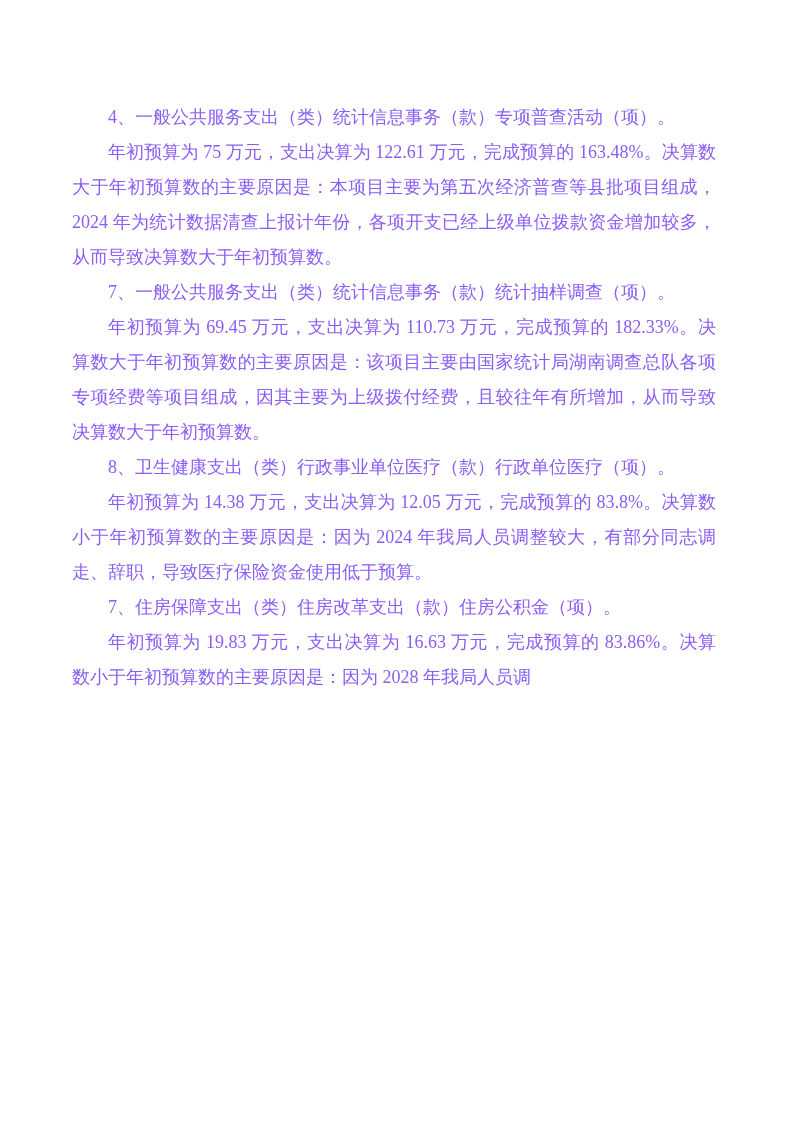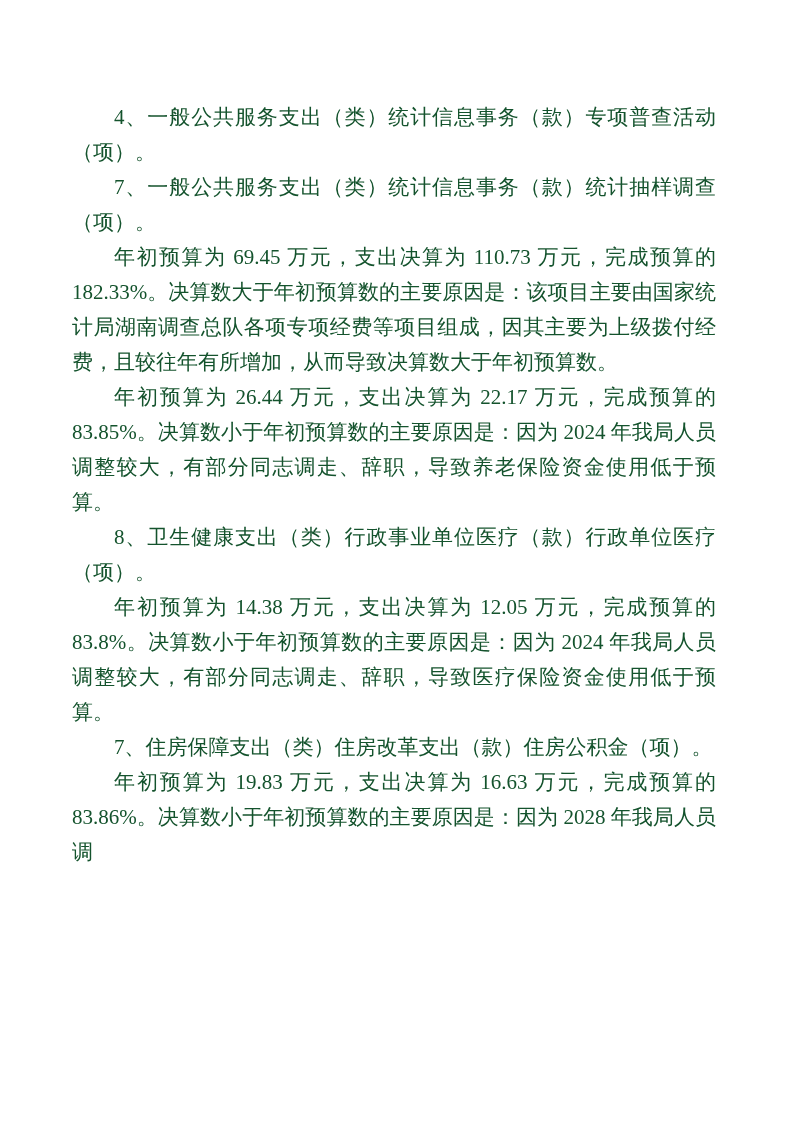--- a/index.html
+++ b/index.html
@@ -12,45 +12,45 @@
     width: 793px;
     height: 1122px;
     background: #ffffff;
     overflow: hidden;
   }
   .text-block {
     position: absolute;
     left: 72px;
     top: 100px;
     width: 644px;
-    color: #14532d;
+    color: #8b5cf6;
     font-family: "Liberation Serif", "DejaVu Serif", serif;
-    font-size: 21px;
+    font-size: 18px;
     line-height: 35px;
     text-align: justify;
     text-justify: inter-character;
   }
   .para {
     margin: 0;
     padding: 0;
     text-indent: 2em;
   }
 </style>
 </head>
 <body>
 
 <div class="page">
   <div class="text-block">
 
     <p class="para">4、一般公共服务支出（类）统计信息事务（款）专项普查活动（项）。</p>
+    <p class="para">年初预算为 75 万元，支出决算为 122.61 万元，完成预算的 163.48%。决算数大于年初预算数的主要原因是：本项目主要为第五次经济普查等县批项目组成，2024 年为统计数据清查上报计年份，各项开支已经上级单位拨款资金增加较多，从而导致决算数大于年初预算数。</p>
 
     <p class="para">7、一般公共服务支出（类）统计信息事务（款）统计抽样调查（项）。</p>
     <p class="para">年初预算为 69.45 万元，支出决算为 110.73 万元，完成预算的 182.33%。决算数大于年初预算数的主要原因是：该项目主要由国家统计局湖南调查总队各项专项经费等项目组成，因其主要为上级拨付经费，且较往年有所增加，从而导致决算数大于年初预算数。</p>
 
-    <p class="para">年初预算为 26.44 万元，支出决算为 22.17 万元，完成预算的 83.85%。决算数小于年初预算数的主要原因是：因为 2024 年我局人员调整较大，有部分同志调走、辞职，导致养老保险资金使用低于预算。</p>
 
     <p class="para">8、卫生健康支出（类）行政事业单位医疗（款）行政单位医疗（项）。</p>
     <p class="para">年初预算为 14.38 万元，支出决算为 12.05 万元，完成预算的 83.8%。决算数小于年初预算数的主要原因是：因为 2024 年我局人员调整较大，有部分同志调走、辞职，导致医疗保险资金使用低于预算。</p>
 
     <p class="para">7、住房保障支出（类）住房改革支出（款）住房公积金（项）。</p>
     <p class="para">年初预算为 19.83 万元，支出决算为 16.63 万元，完成预算的 83.86%。决算数小于年初预算数的主要原因是：因为 2028 年我局人员调</p>
 
   </div>
 </div>
 

